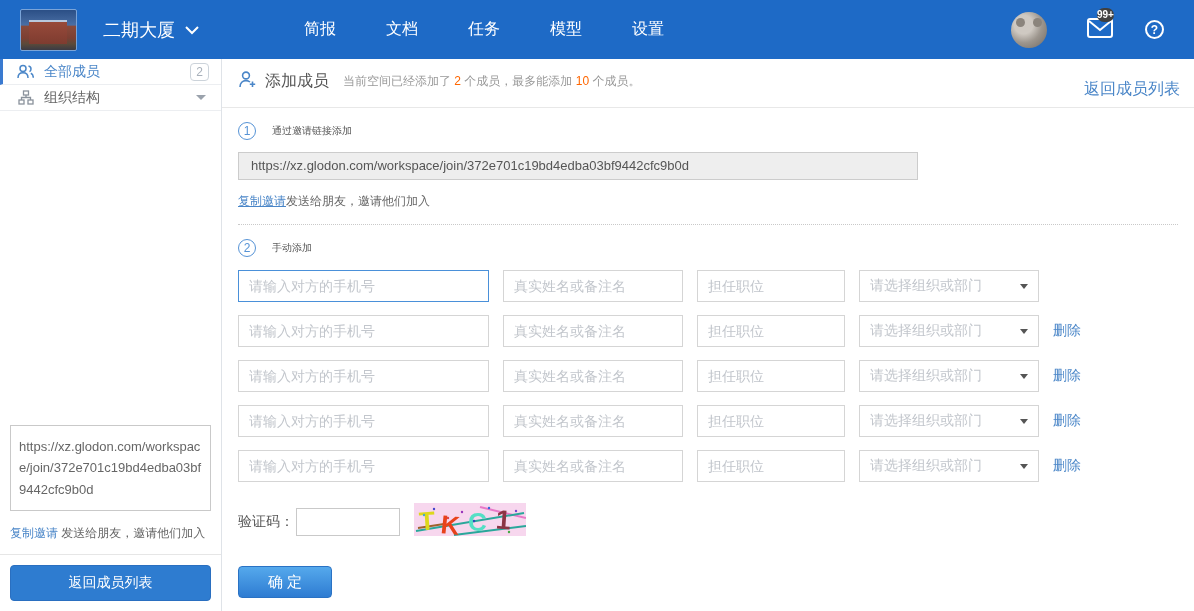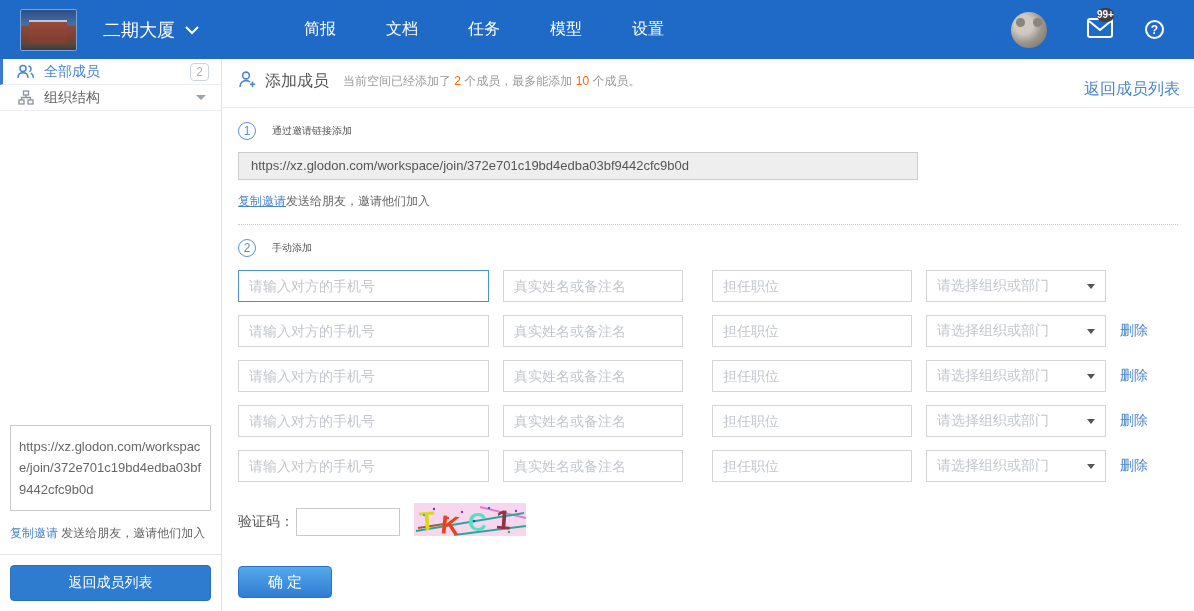--- a/index.html
+++ b/index.html
@@ -76,21 +76,21 @@
   .dotted-divider { margin-top:14px; border-bottom:1px dotted #c9c9c9; }
 
   .form-rows { margin-top:5px; }
   .form-row { display:flex; align-items:center; margin-top:13px; }
   .inp { height:32px; border:1px solid #d5d5d5; padding:0 10px; font-size:14px; color:#333; outline:none;
     font-family:inherit; }
   .inp::placeholder { color:#c2c6cc; opacity:1; }
   .inp-phone { width:251px; }
   .inp-phone.focused { border-color:#4a90d9; }
   .inp-name { width:180px; margin-left:14px; }
-  .inp-pos  { width:200px; margin-left:29px; }
+  .inp-pos  { width:148px; margin-left:14px; }
   .sel { width:180px; height:32px; border:1px solid #d5d5d5; margin-left:14px; display:flex; align-items:center;
     padding:0 10px; font-size:14px; color:#c2c6cc; cursor:pointer; }
   .sel-caret { margin-left:auto; width:0; height:0; border-left:4px solid transparent;
     border-right:4px solid transparent; border-top:5px solid #555; }
   .del-link { margin-left:14px; font-size:14px; }
 
   .captcha-row { display:flex; align-items:center; margin-top:21px; }
   .captcha-label { font-size:14px; color:#555; }
   .captcha-input { width:104px; height:28px; border:1px solid #c9c9c9; margin-left:2px; padding:0 8px;
     font-size:14px; outline:none; font-family:inherit; }

